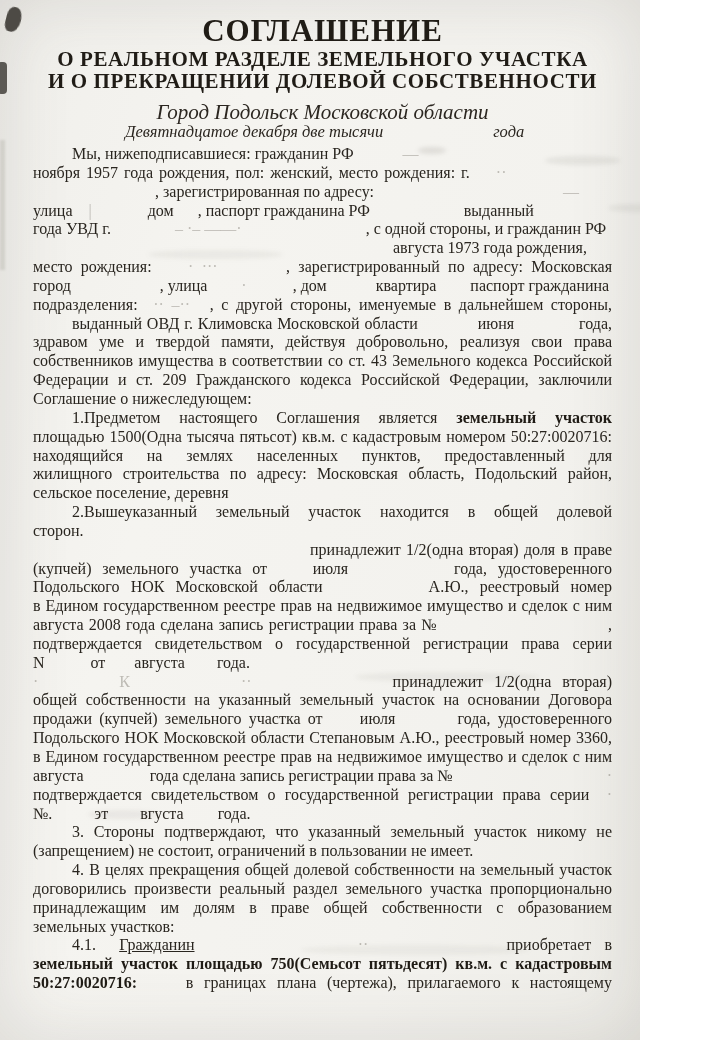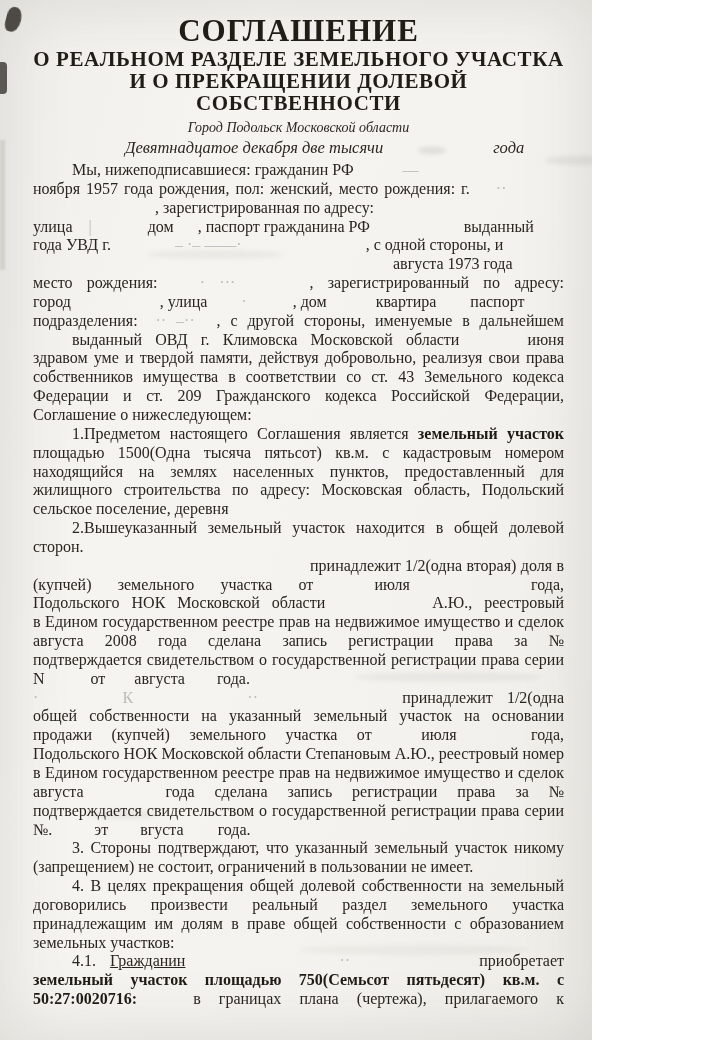--- a/index.html
+++ b/index.html
@@ -1,26 +1,26 @@
 <!DOCTYPE html>
 <html><head>
 <meta charset="utf-8">
 <style>
   html,body { margin:0; padding:0; }
   .page {
-    position:relative; width:592px; height:1040px;
+    position:relative; width:640px; height:1040px;
     background:linear-gradient(105deg,#f0efeb 0%,#f5f4f0 30%,#f3f2ee 70%,#edece7 100%);
     font-family:"Liberation Serif","DejaVu Serif",serif;
     color:#29251f; overflow:hidden;
     box-shadow: inset 0 0 70px rgba(95,90,78,.16);
   }
   .doc { position:absolute; top:0; left:0; right:0; padding:13px 28px 0 33px; }
   .title { text-align:center; font-weight:bold; font-size:31px; line-height:35px; letter-spacing:1px; color:#201c16; }
   .subtitle { text-align:center; font-weight:bold; font-size:21px; line-height:22px; letter-spacing:.6px; color:#201c16; }
-  .place { font-style:italic; text-align:center; font-size:14px; line-height:20px; margin-top:4px; color:#2b2620; }
+  .place { font-style:italic; text-align:center; font-size:21px; line-height:20px; margin-top:10px; color:#2b2620; }
   .dateline { font-style:italic; font-size:16.5px; line-height:19px; margin-left:92px; color:#2b2620; }
   .dateline .dgap { display:inline-block; width:110px; }
   .body { margin-top:4px; font-size:16px; line-height:18.85px; }
   .line { height:18.85px; overflow:hidden; white-space:nowrap0; }
   .line.ind { padding-left:39px; }
   .line.just { text-align:justify; text-align-last:justify; }
   .bold { font-weight:bold; color:#1f1b15; }
   .faint { color:rgba(100,94,84,.38); }
   .art { position:absolute; }
   .a1 { left:6px; top:7px; width:15px; height:25px; background:#3d3a35; border-radius:45% 55% 60% 40%; transform:rotate(14deg); opacity:.9; filter:blur(.4px); }

